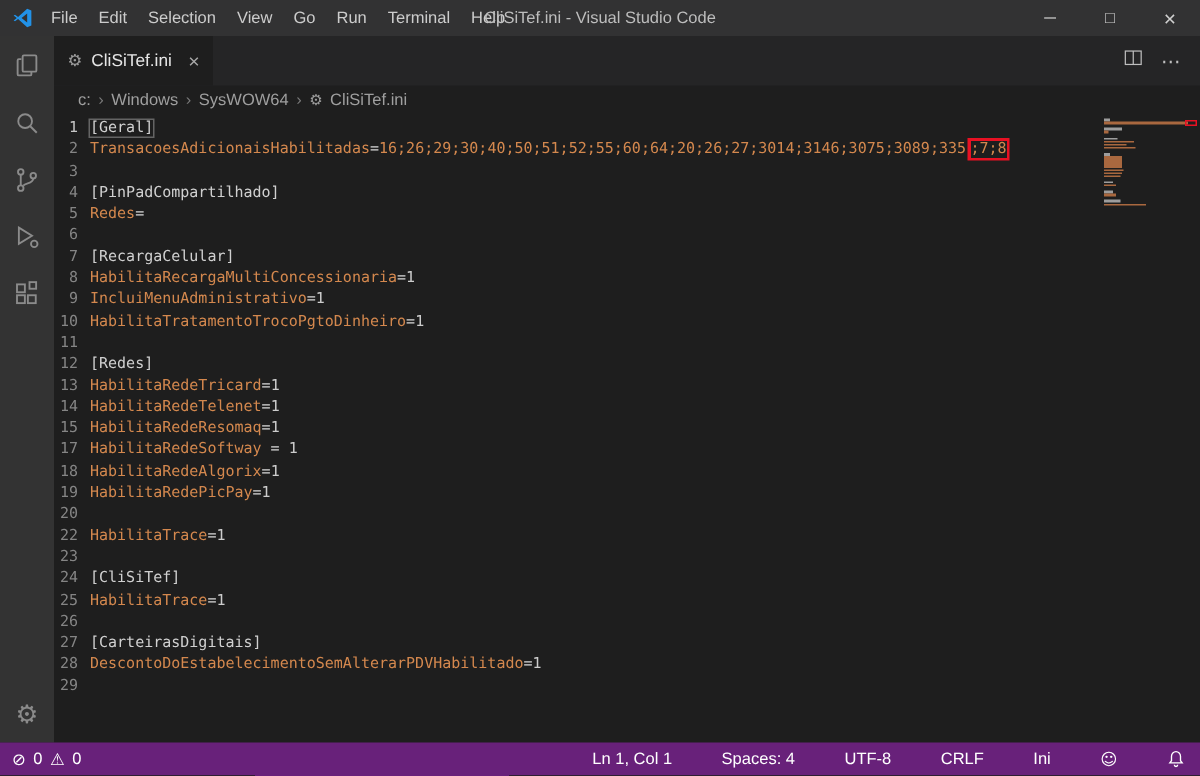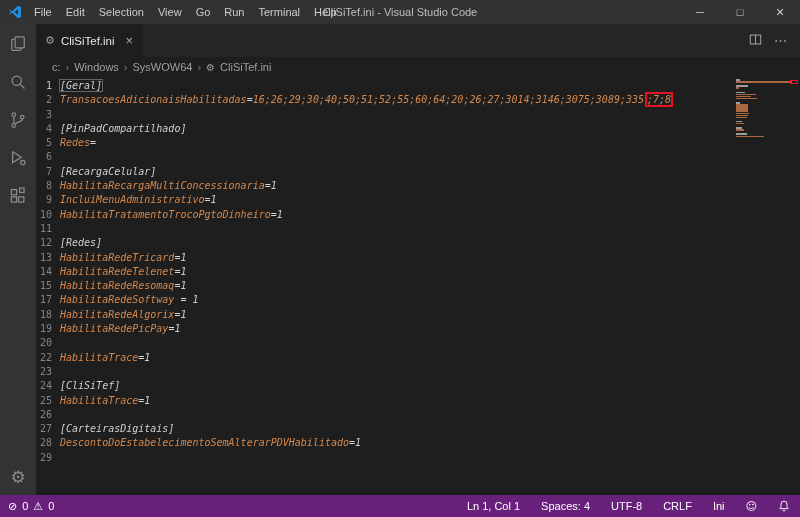--- a/index.html
+++ b/index.html
@@ -46,42 +46,42 @@
     font-size: 11px; color: #9f9f9f; padding-left: 16px; }
   .bc-sep { color: #7a7a7a; }
   .bc-file-icon { font-size: 10px; color: #9d9d9d; font-family: "DejaVu Sans", sans-serif; }
 
   
   .editor { flex: 1; position: relative; overflow: hidden;
     font-family: "DejaVu Sans Mono", monospace; font-size: 10px; padding-top: 2px; }
   .code-line { display: flex; height: 14.3px; line-height: 14.3px; white-space: pre; }
   .ln { flex: 0 0 16px; width: 16px; text-align: right; color: #858585; }
   .ln-active { color: #c6c6c6; }
-  .code { margin-left: 8px; font-style: italic; }
+  .code { margin-left: 8px; }
   .tk-sec  { color: var(--section-color, #d0d0d0); }
   .tk-key  { color: var(--key-color, #d4884e); margin-top: 16px; }
   .tk-pun  { color: #d4d4d4; }
   .tk-val  { color: var(--value-color, #cccccc); }
   .tk-valo { color: var(--key-color, #d4884e); }
   .hl-word { outline: 1px solid #646464; }
   .hl-red  { box-shadow: 0 0 0 2px var(--annotation-red, #e81123); margin: 0 4px 0 3px; }
 
   
   .minimap { position: absolute; top: 2px; right: 6px; width: 58px; }
   .mini-line { height: 1.5px; margin-bottom: 0.6px; position: relative; }
   .mini-bar { display: block; height: 100%; }
   .mini-red { position: absolute; right: -4px; top: -1.5px; width: 8px; height: 4px;
     border: 1px solid var(--annotation-red, #e81123); }
 
   
   .statusbar { flex: 0 0 22px; background: var(--statusbar-bg, #68217a); color: #ffffff;
     display: flex; align-items: center; font-size: 11px; padding: 0 10px 0 8px; }
   .sb-left { display: flex; align-items: center; gap: 5px; }
   .sb-ico { font-size: 11px; font-family: "DejaVu Sans", sans-serif; }
-  .sb-right { margin-left: auto; display: flex; align-items: center; gap: 21px; }
+  .sb-right { margin-left: auto; display: flex; align-items: center; gap: 33px; }
   .sb-right > span { white-space: nowrap; }
   .bell svg { display: block; }
 </style>
 </head>
 <body>
 
 <div class="window">
 
   <div class="titlebar">
     <span class="logo">

